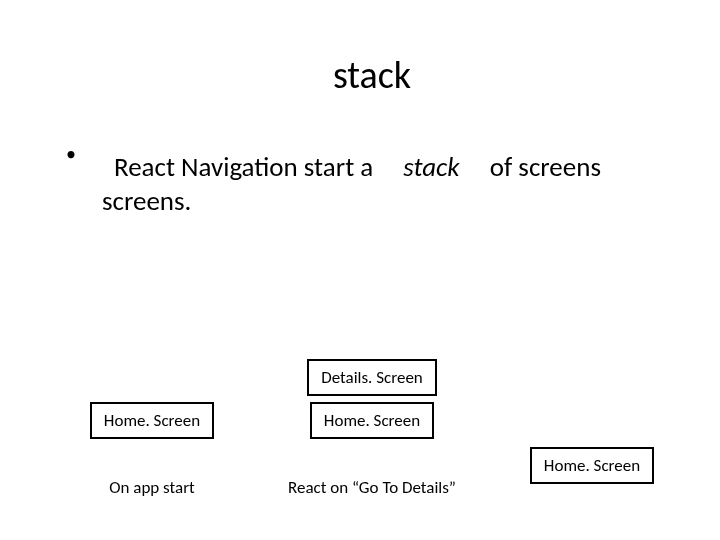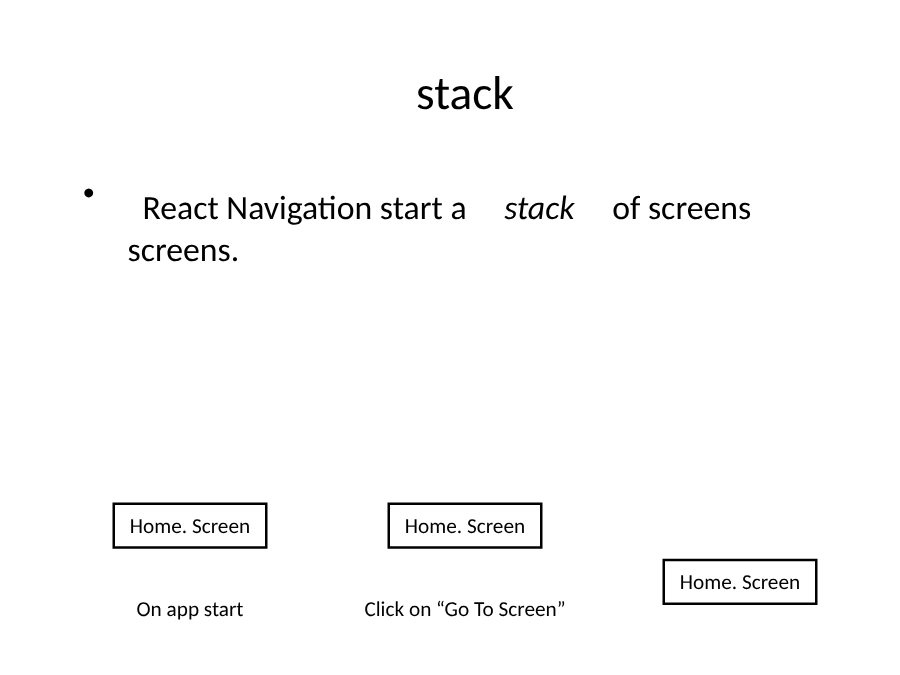--- a/index.html
+++ b/index.html
@@ -86,23 +86,24 @@
 
   <div class="col">
     <div class="stack">
       <div class="block">Home. Screen</div>
     </div>
     <div class="caption">On app start</div>
   </div>
 
   <div class="col">
     <div class="stack">
+      <div class="block">Details. Screen</div>
       <div class="block">Home. Screen</div>
     </div>
-    <div class="caption">Click on “Go To Screen”</div>
+    <div class="caption">React on “Go To Details”</div>
   </div>
 
   <div class="col">
     <div class="stack">
       <div class="block">Home. Screen</div>
     </div>
   </div>
 
 </div>
 

